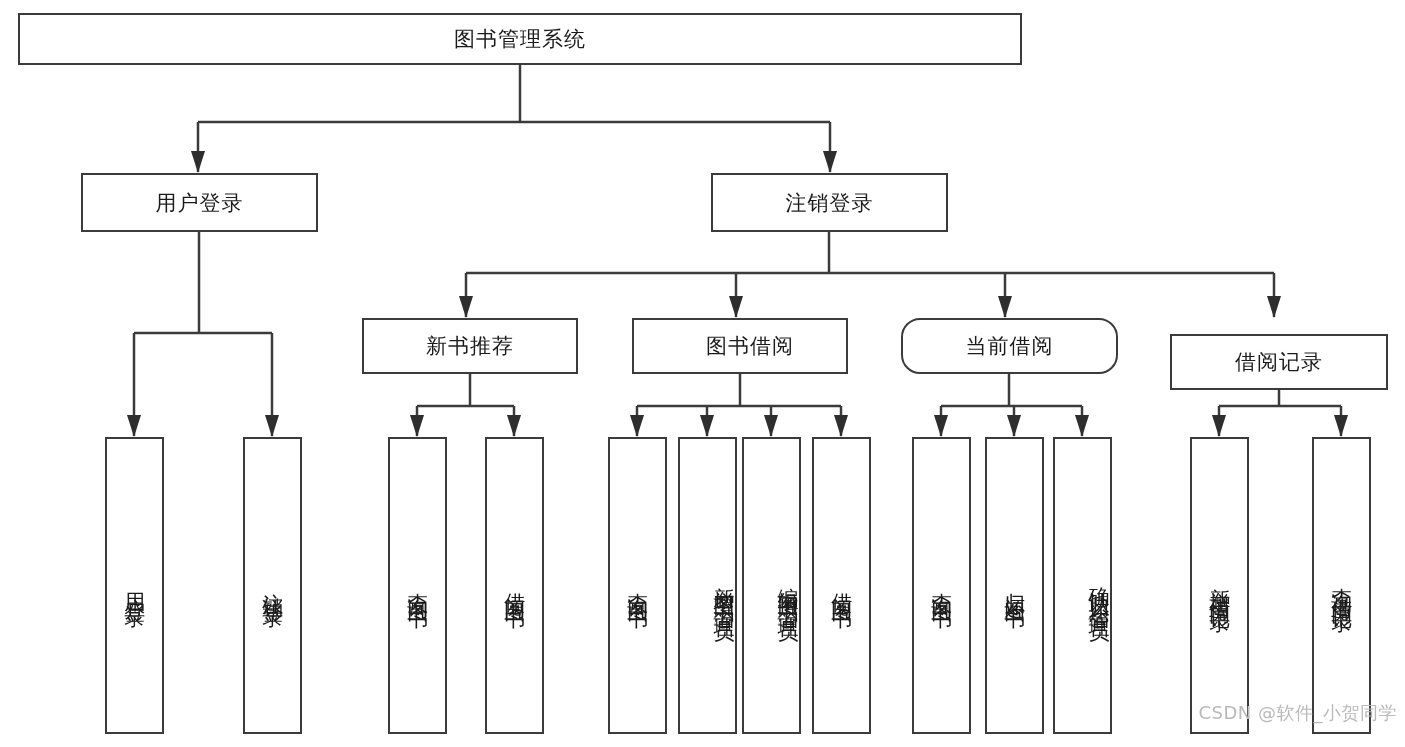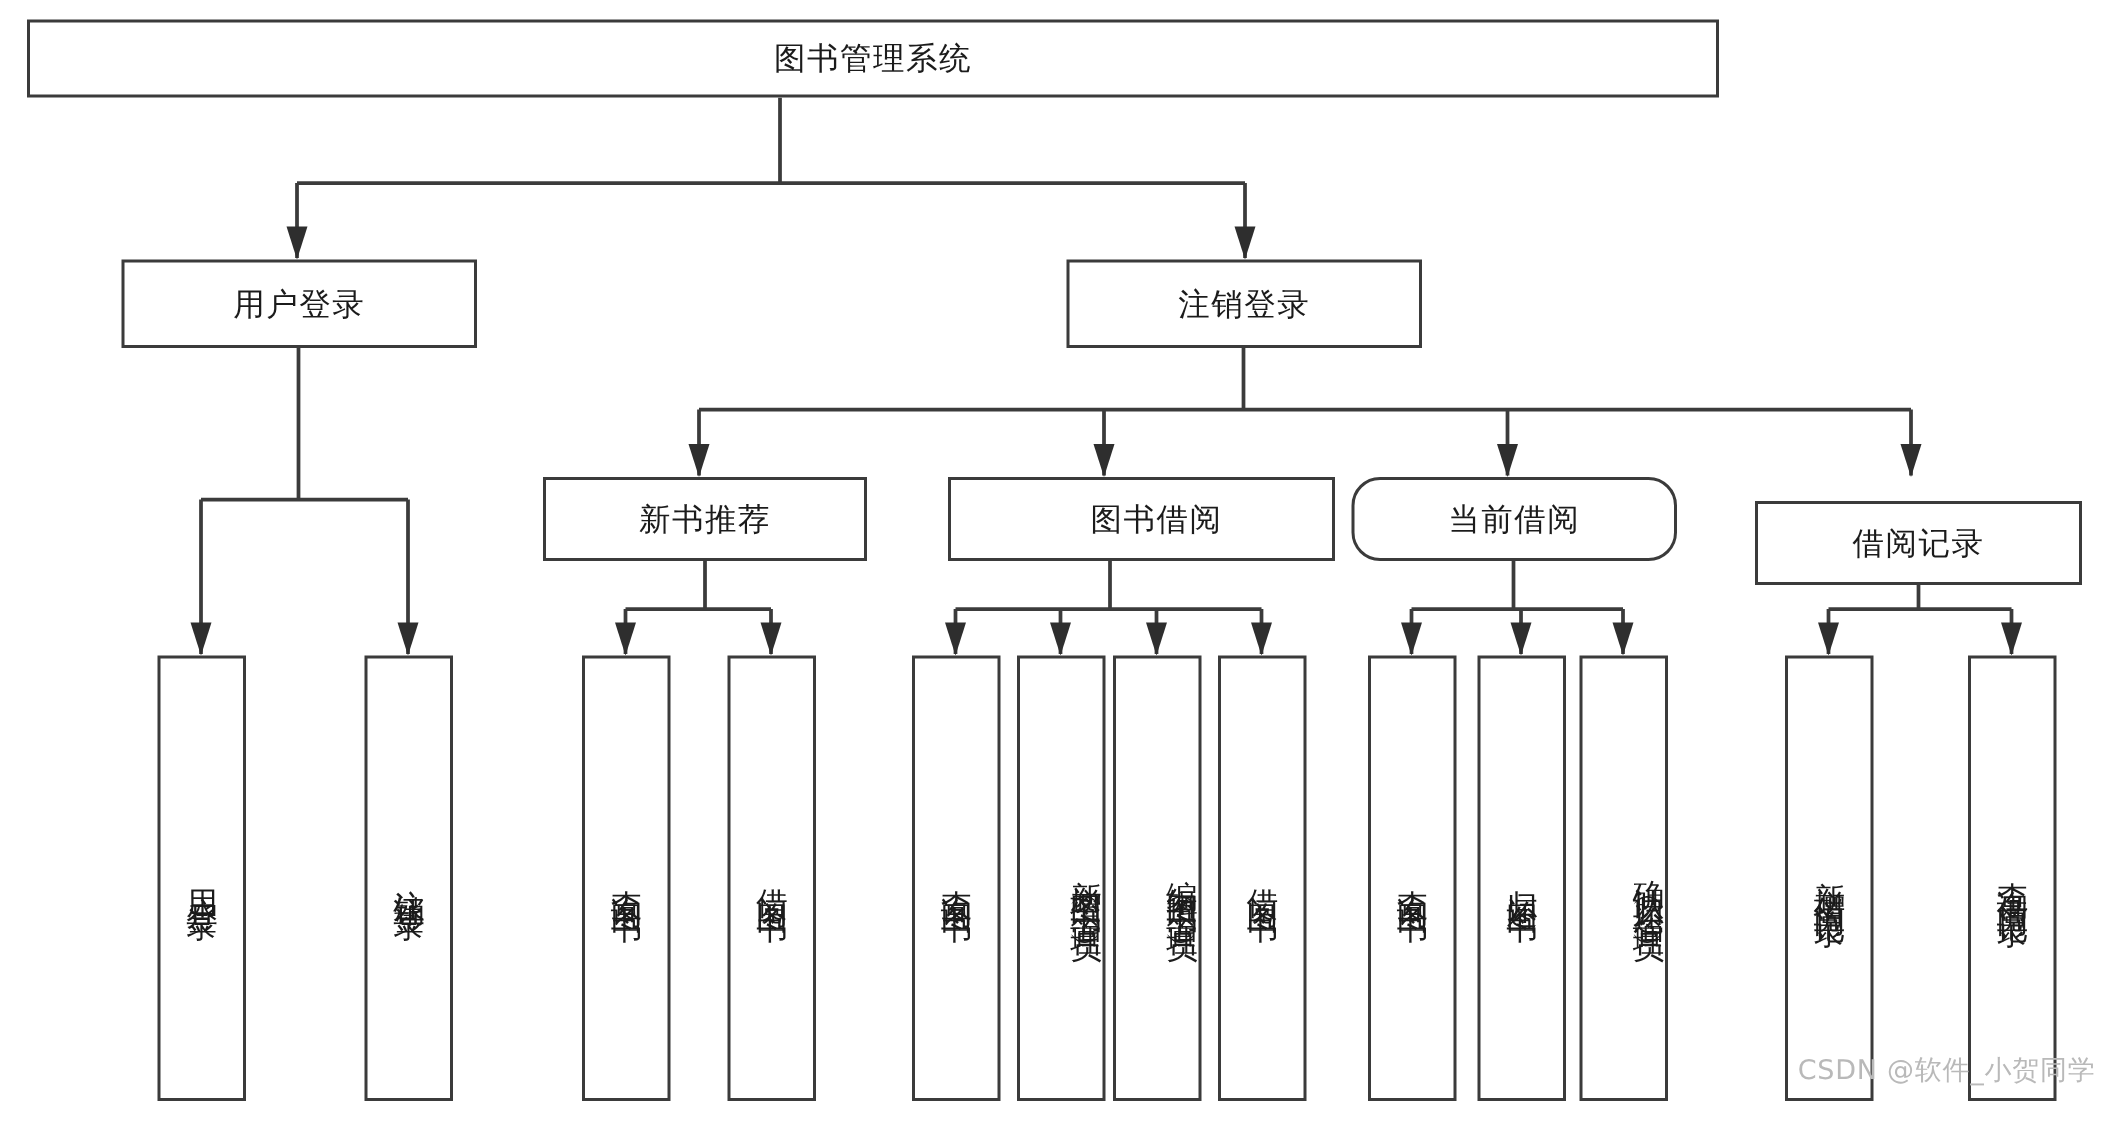--- a/index.html
+++ b/index.html
@@ -122,33 +122,33 @@
       <path d="M 1075 415 L 1089 415 L 1082 437 Z" fill="#2e2e2e"></path>
       <line x1="1279" y1="374" x2="1279" y2="406" stroke="#3b3b3b" stroke-width="2.5"></line>
       <line x1="1219" y1="406" x2="1341" y2="406" stroke="#3b3b3b" stroke-width="2.5"></line>
       <line x1="1219" y1="406" x2="1219" y2="436" stroke="#3b3b3b" stroke-width="2.5"></line>
       <path d="M 1212 415 L 1226 415 L 1219 437 Z" fill="#2e2e2e"></path>
       <line x1="1341" y1="406" x2="1341" y2="436" stroke="#3b3b3b" stroke-width="2.5"></line>
       <path d="M 1334 415 L 1348 415 L 1341 437 Z" fill="#2e2e2e"></path>
     </svg>
 
   <div id="nodes-layer">
-      <div class="node horiz" style="left: 18px; top: 13px; width: 1128px; height: 52px;">
+      <div class="node horiz" style="left: 18px; top: 13px; width: 1004px; height: 52px;">
         <span class="node-label">图书管理系统</span>
       </div>
       <div class="node horiz" style="left: 81px; top: 173px; width: 237px; height: 59px;">
         <span class="node-label">用户登录</span>
       </div>
       <div class="node horiz" style="left: 711px; top: 173px; width: 237px; height: 59px;">
         <span class="node-label">注销登录</span>
       </div>
       <div class="node horiz" style="left: 362px; top: 318px; width: 216px; height: 56px;">
         <span class="node-label">新书推荐</span>
       </div>
-      <div class="node horiz" style="left: 632px; top: 318px; width: 258px; height: 56px; padding-left: 20px;">
+      <div class="node horiz" style="left: 632px; top: 318px; width: 216px; height: 56px; padding-left: 20px;">
         <span class="node-label">图书借阅</span>
       </div>
       <div class="node horiz" style="left: 901px; top: 318px; width: 217px; height: 56px; border-radius: 19px;">
         <span class="node-label">当前借阅</span>
       </div>
       <div class="node horiz" style="left: 1170px; top: 318px; width: 218px; height: 56px; margin-top: 16px;">
         <span class="node-label">借阅记录</span>
       </div>
       <div class="node vert centered" style="left: 105px; top: 437px; width: 59px; height: 297px;">
         <span class="node-label">用户登录</span>

